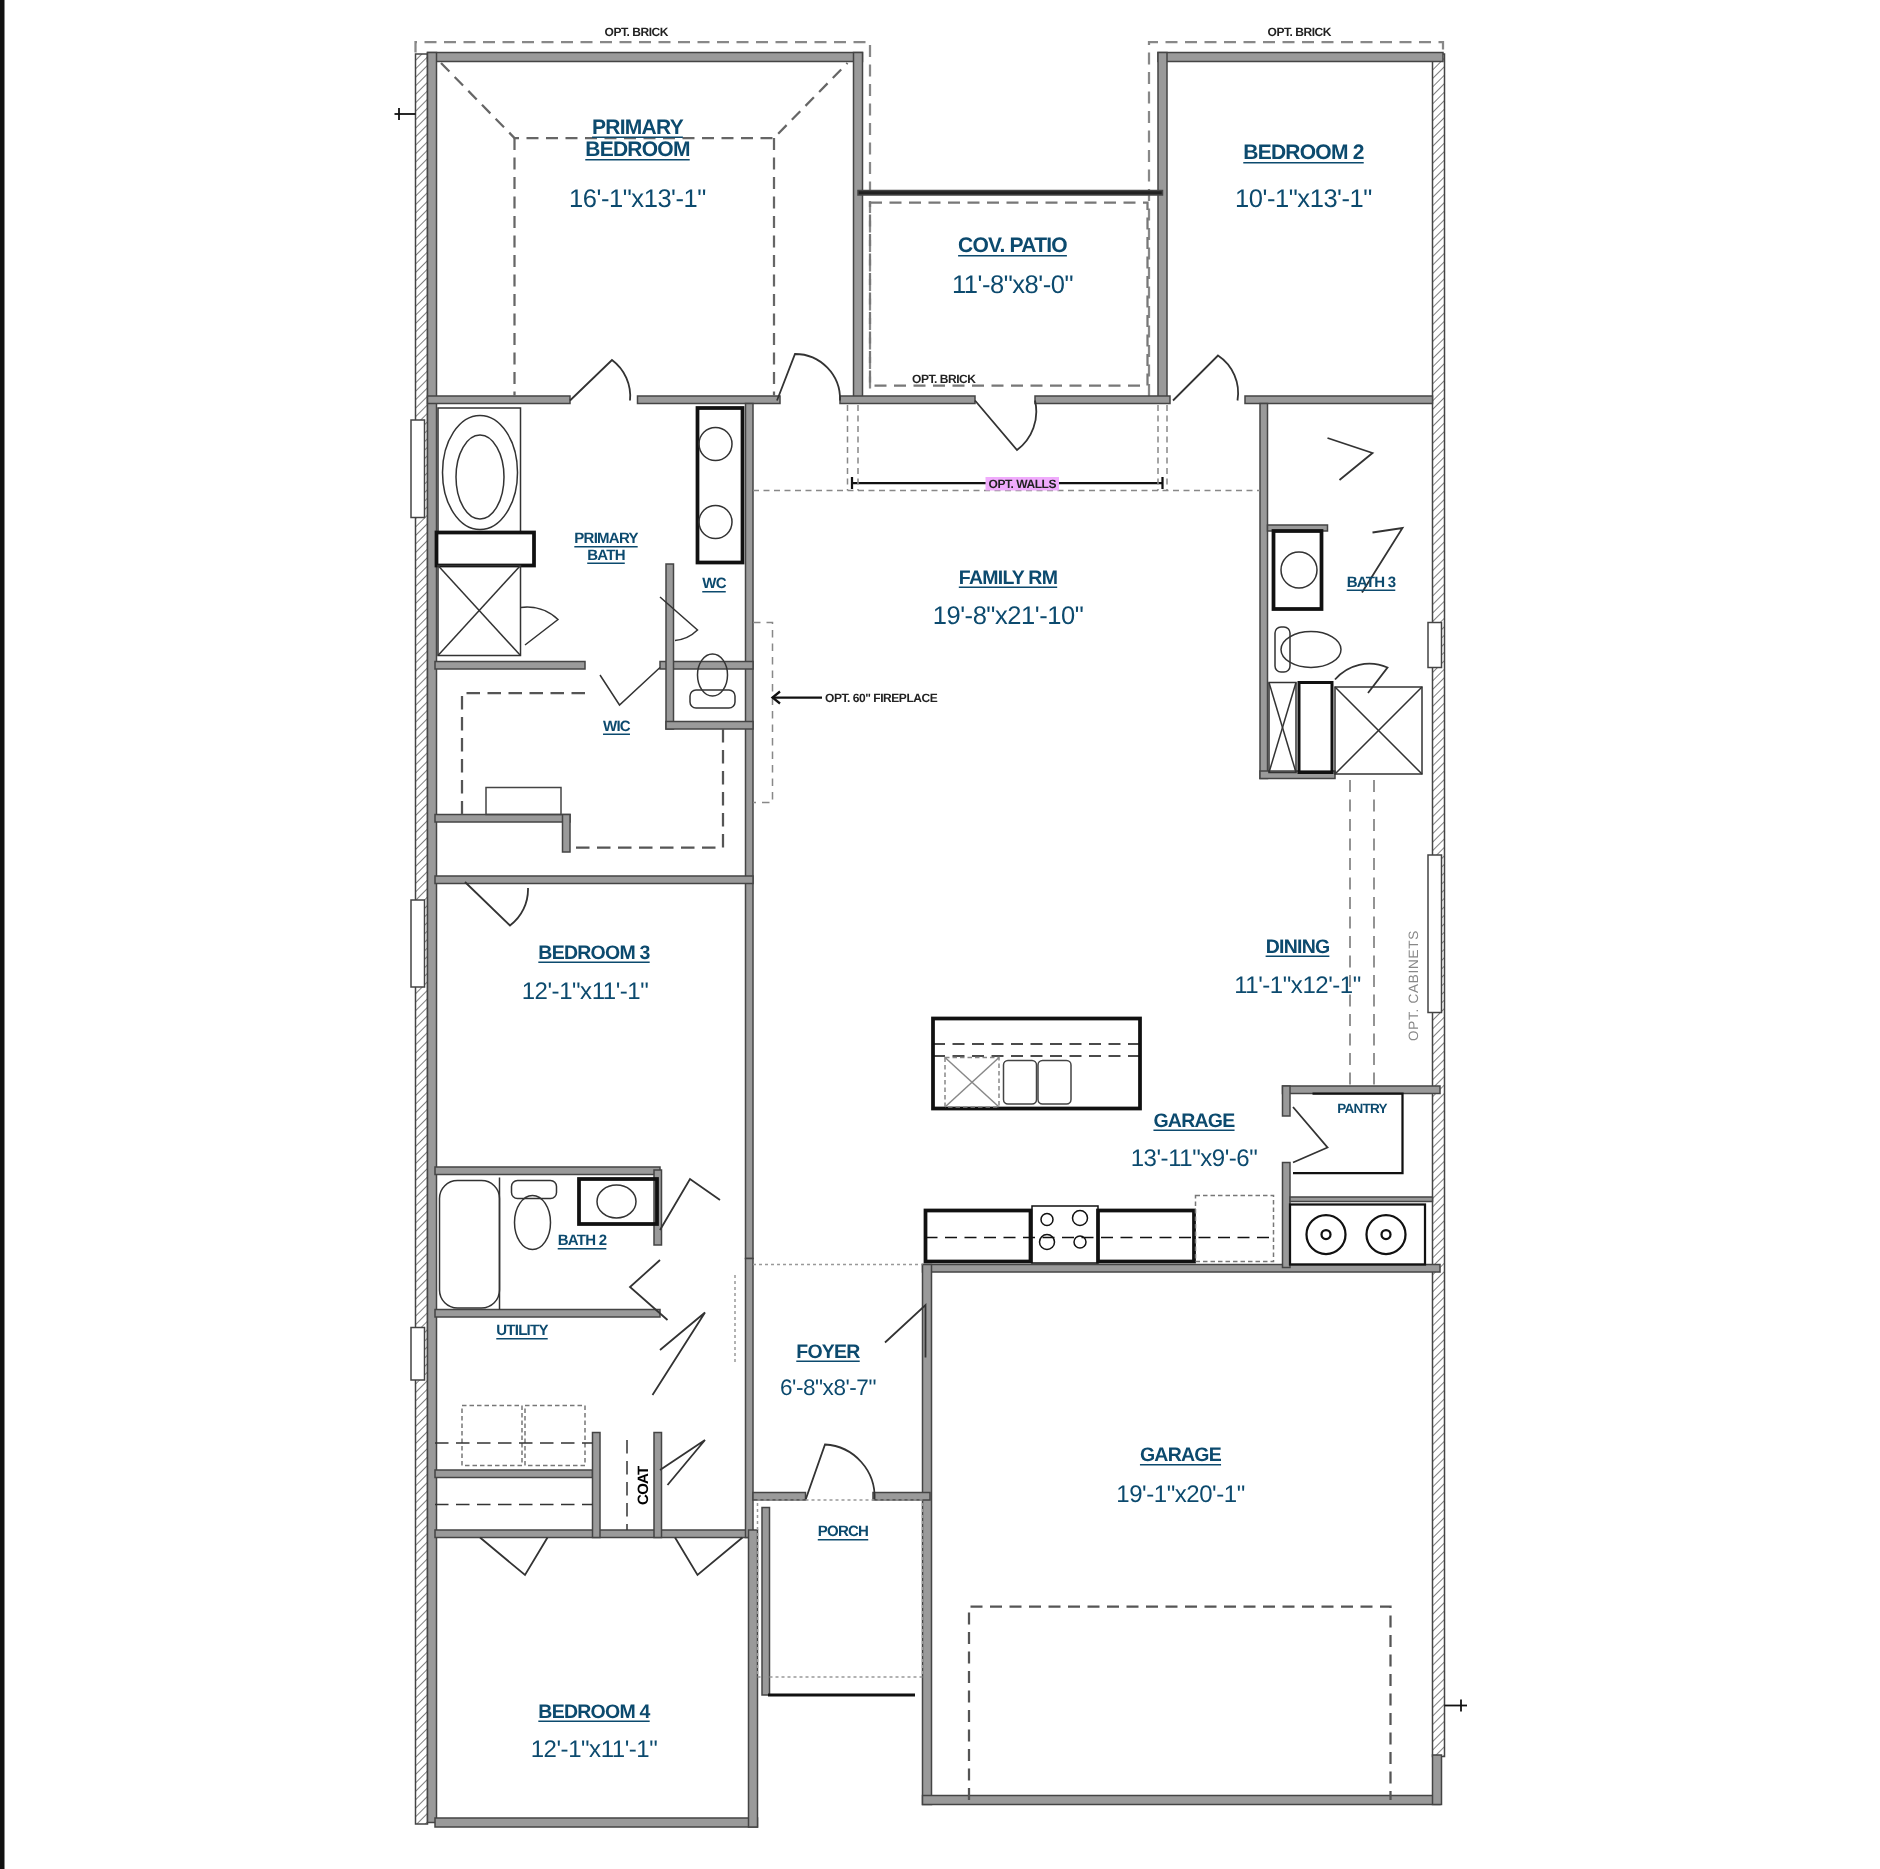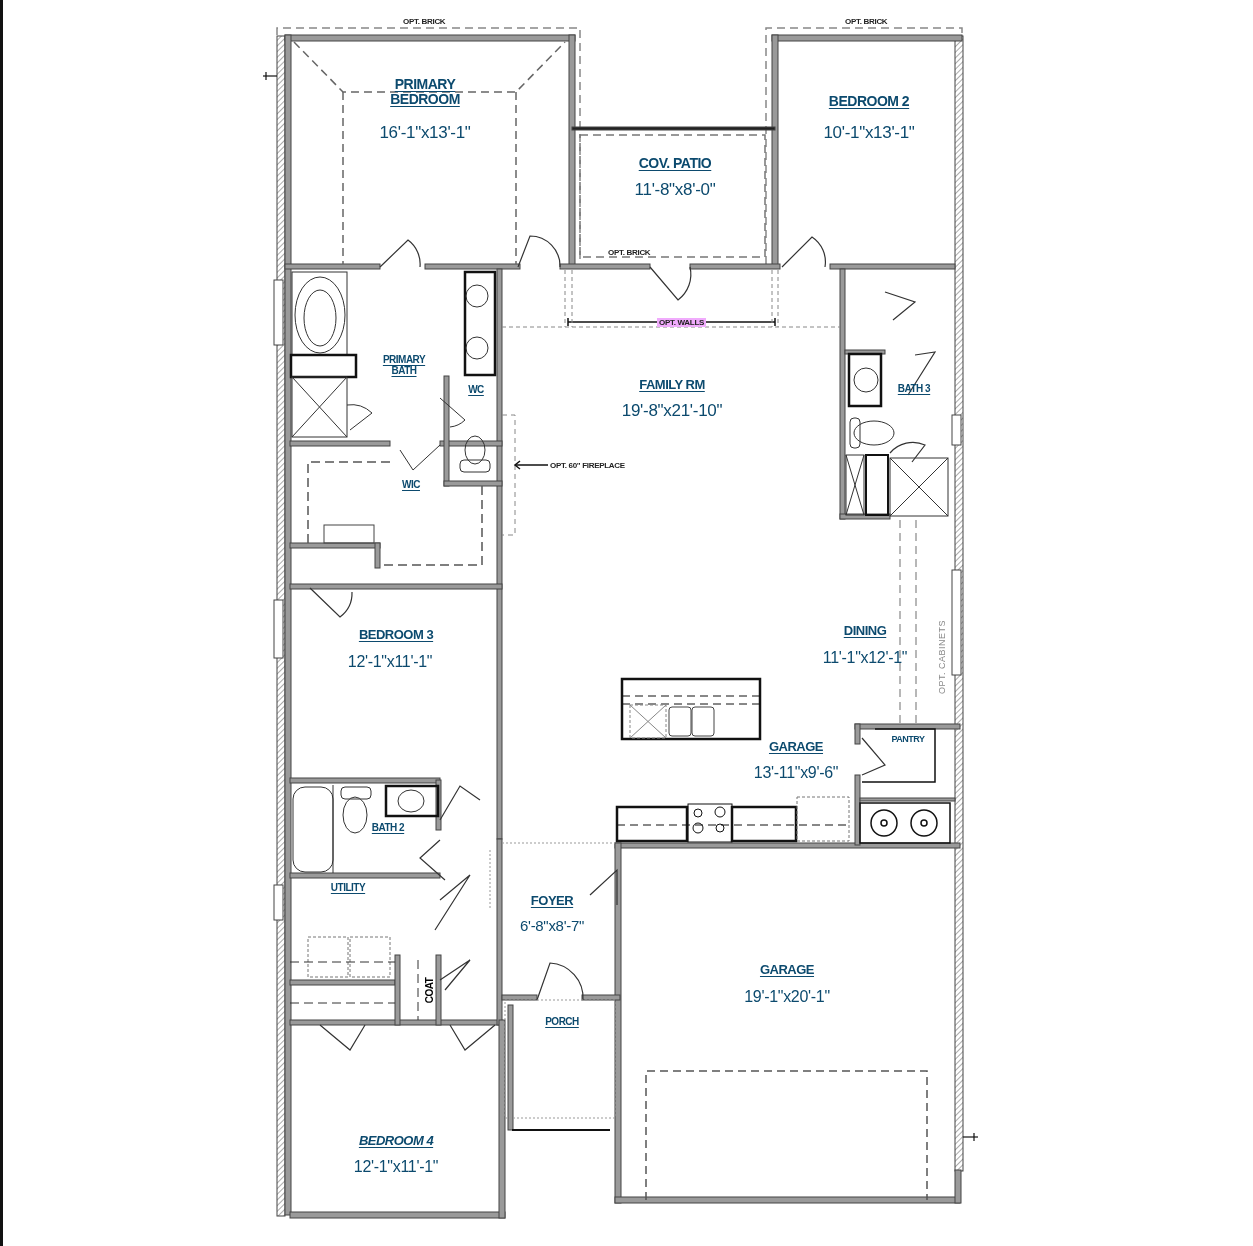--- a/index.html
+++ b/index.html
@@ -318,21 +318,21 @@
 <div class="vert name" style="left:417px; top:985px; font-size:10px; text-decoration:none;">COAT</div>
 
 <div class="lbl name" style="left:552px; top:894px; font-size:13px;">FOYER</div>
 <div class="lbl dim" style="left:552px; top:918px; font-size:15px;">6'-8"x8'-7"</div>
 
 <div class="lbl name" style="left:562px; top:1017px; font-size:10px;">PORCH</div>
 
 <div class="lbl name" style="left:787px; top:963px; font-size:13px;">GARAGE</div>
 <div class="lbl dim" style="left:787px; top:989px; font-size:16px;">19'-1"x20'-1"</div>
 
-<div class="lbl name" style="left:396px; top:1134px; font-size:13px;font-style:italic;">BEDROOM 4</div>
+<div class="lbl name" style="left:396px; top:1134px; font-size:13px;">BEDROOM 4</div>
 <div class="lbl dim" style="left:396px; top:1159px; font-size:16px;">12'-1"x11'-1"</div>
 
 <div class="note" style="left:403px; top:17px;">OPT. BRICK</div>
 <div class="note" style="left:845px; top:17px;">OPT. BRICK</div>
 <div class="note" style="left:608px; top:248px;">OPT. BRICK</div>
 <div class="note" style="left:657px; top:318px; background:#f0abfc; padding:0 2px;">OPT. WALLS</div>
 <div class="note" style="left:550px; top:461px;">OPT. 60" FIREPLACE</div>
 <div class="vert" style="left:905px; top:652px; font-size:9px; color:#888; letter-spacing:0.5px;">OPT. CABINETS</div>
 
 </body></html>

